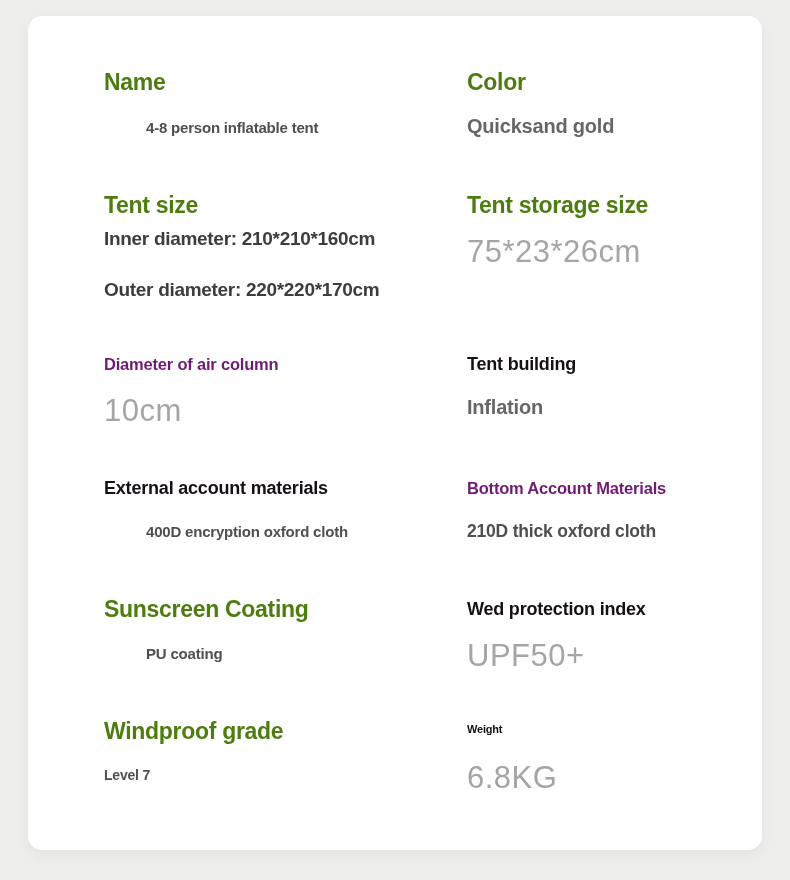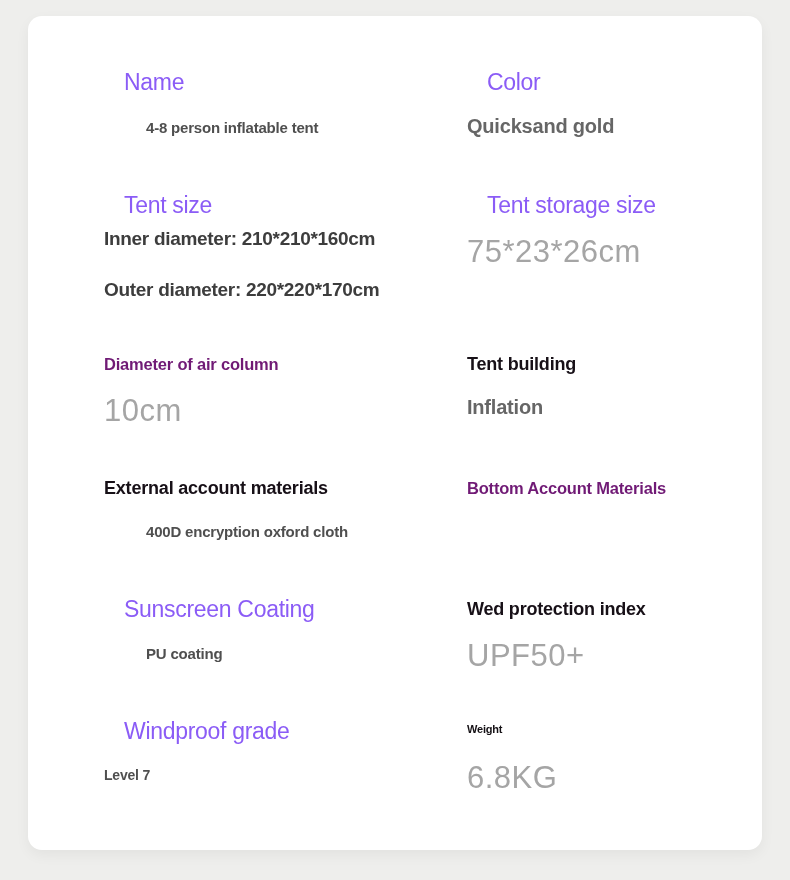--- a/index.html
+++ b/index.html
@@ -21,21 +21,21 @@
     border-radius: 14px;
     box-shadow: 0 5px 14px rgba(0,0,0,0.05);
   }
   .t {
     position: absolute;
     margin: 0;
     white-space: nowrap;
     line-height: 1.15;
   }
   
-  .label-xl { font-size: 23px; font-weight: 400; color: #8b5cf6; letter-spacing: -0.3px; margin-left: 20px; }
+  .label-xl { font-size: 23px; font-weight: 700; color: #4d7c0f; letter-spacing: -0.3px; }
   .label-lg { font-size: 18px; font-weight: 700; color: #171017; letter-spacing: -0.2px; }
   .label-md { font-size: 16.5px; font-weight: 700; color: #701a75; letter-spacing: -0.2px; }
   .label-sm { font-size: 11px; font-weight: 700; color: #141014; letter-spacing: -0.2px; }
   
   .value-xl     { font-size: 31px; font-weight: 400; color: #a5a5a5; letter-spacing: 0.5px; }
   .value-bold-lg{ font-size: 20px; font-weight: 700; color: #666666; letter-spacing: -0.2px; }
   .value-bold-md{ font-size: 19px; font-weight: 700; color: #3d3d3d; letter-spacing: -0.3px; }
   .value-bold-rg{ font-size: 17.5px; font-weight: 700; color: #4f4f4f; letter-spacing: -0.2px; }
   .value-bold-sm{ font-size: 15px; font-weight: 700; color: #4f4f4f; letter-spacing: -0.2px; margin-left: 42px; }
   .value-bold-xs{ font-size: 14px; font-weight: 700; color: #4f4f4f; letter-spacing: -0.2px; }
@@ -87,20 +87,21 @@
     <p class="t col-r value-xl y-storage-value">75*23*26cm</p>
 
     <p class="t col-l label-md y-air-label">Diameter of air column</p>
     <p class="t col-l value-xl y-air-value">10cm</p>
     <p class="t col-r label-lg y-build-label">Tent building</p>
     <p class="t col-r value-bold-lg y-build-value">Inflation</p>
 
     <p class="t col-l label-lg y-ext-label">External account materials</p>
     <p class="t col-l value-bold-sm y-ext-value">400D encryption oxford cloth</p>
     <p class="t col-r label-md y-bot-label">Bottom Account Materials</p>
+    <p class="t col-r value-bold-rg y-bot-value">210D thick oxford cloth</p>
 
     <p class="t col-l label-xl y-sun-label">Sunscreen Coating</p>
     <p class="t col-l value-bold-sm y-sun-value">PU coating</p>
     <p class="t col-r label-lg y-spf-label">Wed protection index</p>
     <p class="t col-r value-xl y-spf-value">UPF50+</p>
 
     <p class="t col-l label-xl y-wind-label">Windproof grade</p>
     <p class="t col-l value-bold-xs y-wind-value">Level 7</p>
     <p class="t col-r label-sm y-weight-label">Weight</p>
     <p class="t col-r value-xl y-weight-value">6.8KG</p>

